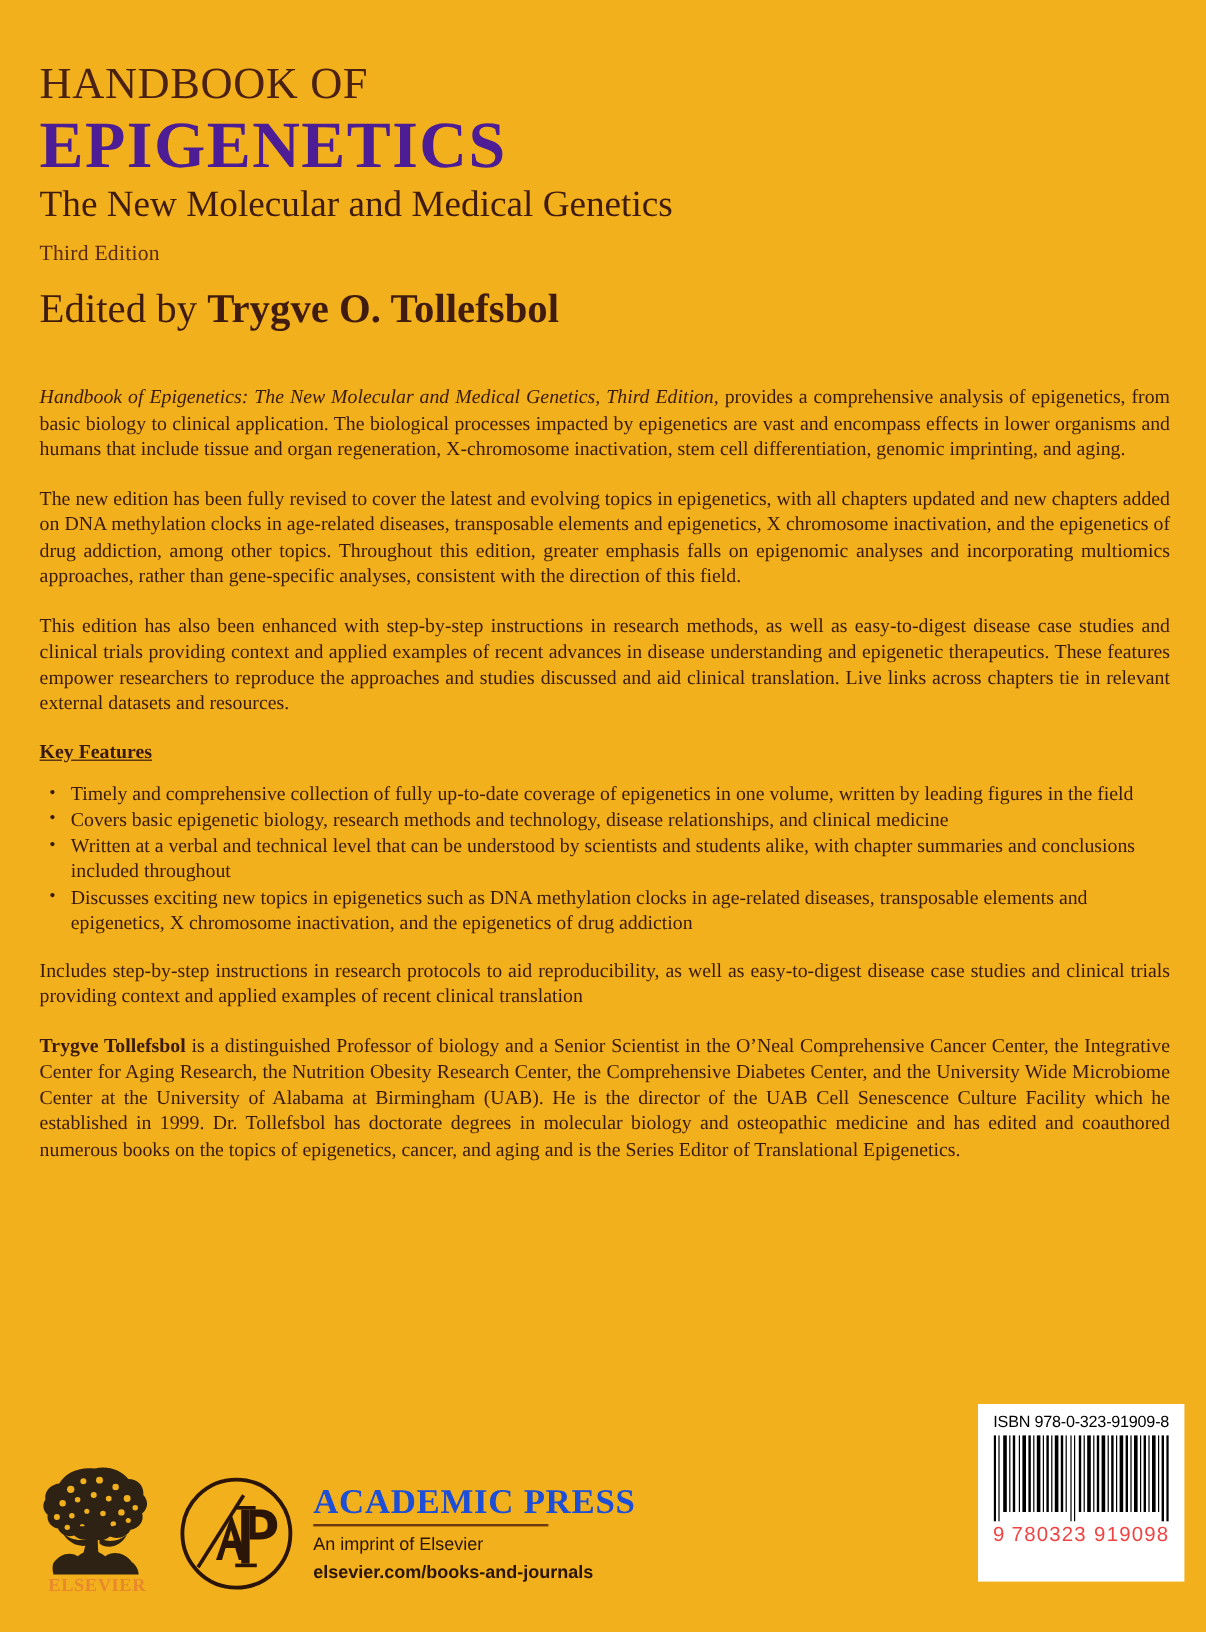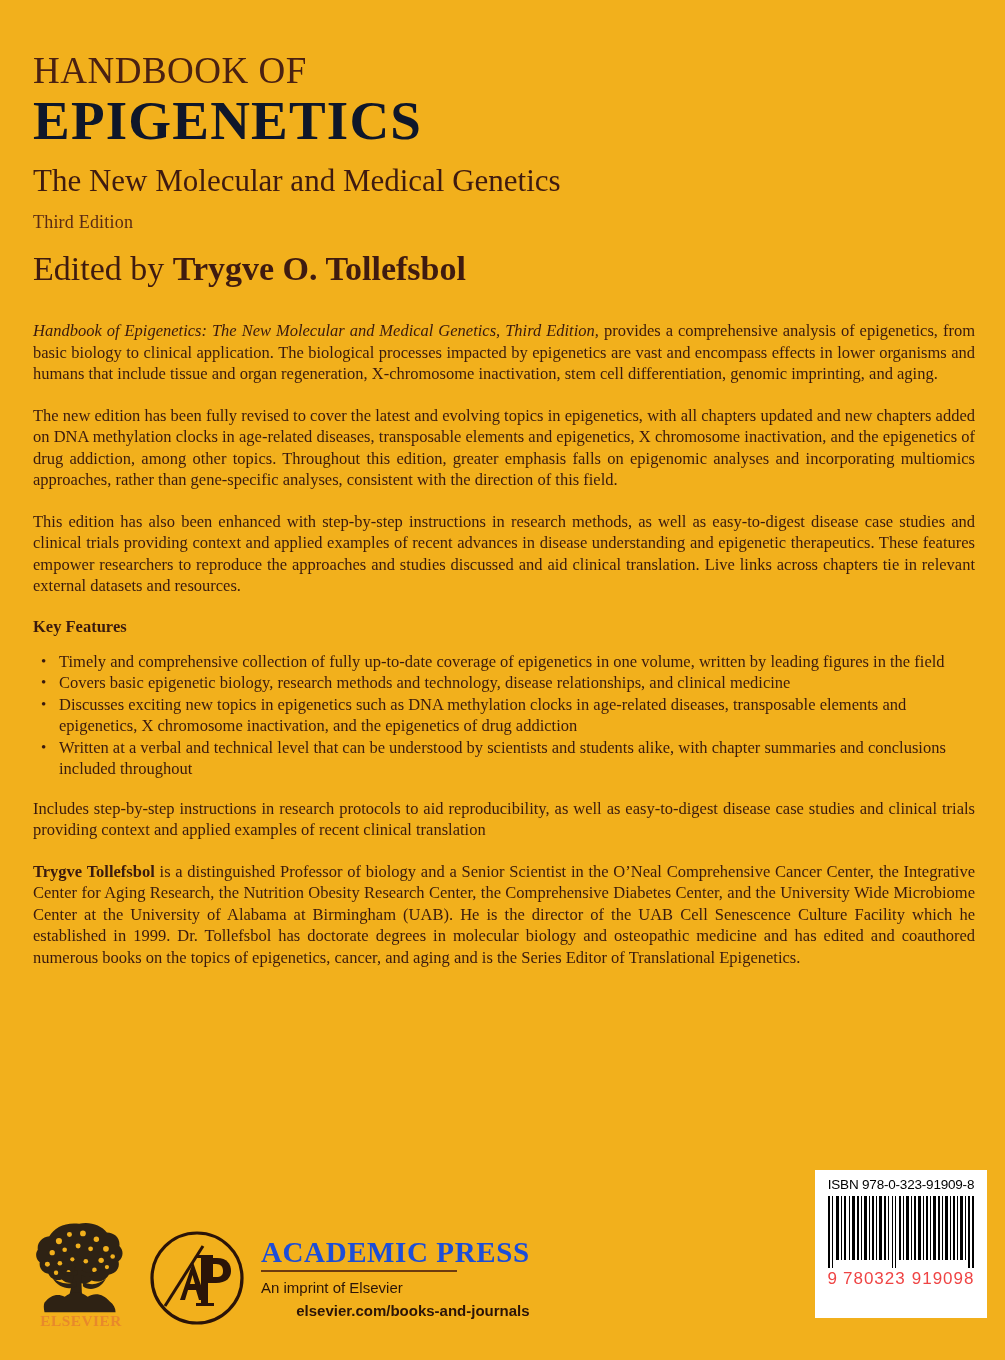--- a/index.html
+++ b/index.html
@@ -36,24 +36,24 @@
     letter-spacing: 0.5px;
     color: #4A2112;
     line-height: 1.0;
     margin: 0 0 4px 0;
     font-weight: 400;
   }
   .title-main {
     font-family: "Liberation Serif", serif;
     font-size: 55px;
     font-weight: 700;
-    color: #0f172a;
+    color: #4c1d95;
     line-height: 1.0;
     letter-spacing: 1.2px;
-    margin: 0 0 17px 0;
+    margin: 0 0 6px 0;
   }
   .title-sub {
     font-family: "Liberation Serif", serif;
     font-size: 31px;
     color: #3F1B10;
     line-height: 1.05;
     margin: 0 0 14px 0;
     font-weight: 400;
   }
   .edition {
@@ -95,20 +95,21 @@
   .para b {
     font-weight: 700;
   }
 
   .kf-heading {
     font-family: "Liberation Serif", serif;
     font-size: 16.5px;
     font-weight: 700;
     color: #3A1A0E;
     margin: 0 0 3px 0;
+    text-decoration: underline;
   }
   ul.kf-list {
     list-style: none;
     margin: 14px 0 18px 0;
     padding: 0;
   }
   ul.kf-list li {
     position: relative;
     padding-left: 26px;
     font-family: "Liberation Serif", serif;
@@ -177,21 +178,20 @@
     line-height: 1.3;
     margin: 0 0 3px 0;
   }
   .ap-url {
     font-family: "Liberation Sans", sans-serif;
     font-size: 15px;
     font-weight: 700;
     color: #2B1408;
     line-height: 1.3;
     margin: 0;
-    text-align: right;
   }
 
   
   .barcode-box {
     position: absolute;
     right: 18px;
     bottom: 42px;
     width: 172px;
     height: 148px;
     background: #FFFFFF;
@@ -247,22 +247,22 @@
     <p class="para"><em>Handbook of Epigenetics: The New Molecular and Medical Genetics, Third Edition,</em><span> provides a comprehensive analysis of epigenetics, from basic biology to clinical application. The biological processes impacted by epigenetics are vast and encompass effects in lower organisms and humans that include tissue and organ regeneration, X-chromosome inactivation, stem cell differentiation, genomic imprinting, and aging.</span></p>
 
     <p class="para">The new edition has been fully revised to cover the latest and evolving topics in epigenetics, with all chapters updated and new chapters added on DNA methylation clocks in age-related diseases, transposable elements and epigenetics, X chromosome inactivation, and the epigenetics of drug addiction, among other topics. Throughout this edition, greater emphasis falls on epigenomic analyses and incorporating multiomics approaches, rather than gene-specific analyses, consistent with the direction of this field.</p>
 
     <p class="para">This edition has also been enhanced with step-by-step instructions in research methods, as well as easy-to-digest disease case studies and clinical trials providing context and applied examples of recent advances in disease understanding and epigenetic therapeutics. These features empower researchers to reproduce the approaches and studies discussed and aid clinical translation. Live links across chapters tie in relevant external datasets and resources.</p>
 
     <div class="kf-heading">Key Features</div>
     <ul class="kf-list">
       <li>Timely and comprehensive collection of fully up-to-date coverage of epigenetics in one volume, written by leading figures in the field</li>
       <li>Covers basic epigenetic biology, research methods and technology, disease relationships, and clinical medicine</li>
+      <li>Written at a verbal and technical level that can be understood by scientists and students alike, with chapter summaries and conclusions included throughout</li>
       <li>Discusses exciting new topics in epigenetics such as DNA methylation clocks in age-related diseases, transposable elements and epigenetics, X chromosome inactivation, and the epigenetics of drug addiction</li>
-      <li>Written at a verbal and technical level that can be understood by scientists and students alike, with chapter summaries and conclusions included throughout</li>
     </ul>
 
     <p class="para">Includes step-by-step instructions in research protocols to aid reproducibility, as well as easy-to-digest disease case studies and clinical trials providing context and applied examples of recent clinical translation</p>
 
     <p class="para"><b>Trygve Tollefsbol</b><span> is a distinguished Professor of biology and a Senior Scientist in the O’Neal Comprehensive Cancer Center, the Integrative Center for Aging Research, the Nutrition Obesity Research Center, the Comprehensive Diabetes Center, and the University Wide Microbiome Center at the University of Alabama at Birmingham (UAB). He is the director of the UAB Cell Senescence Culture Facility which he established in 1999. Dr. Tollefsbol has doctorate degrees in molecular biology and osteopathic medicine and has edited and coauthored numerous books on the topics of epigenetics, cancer, and aging and is the Series Editor of Translational Epigenetics.</span></p>
 
   </div>
 
   <div class="footer">
 

